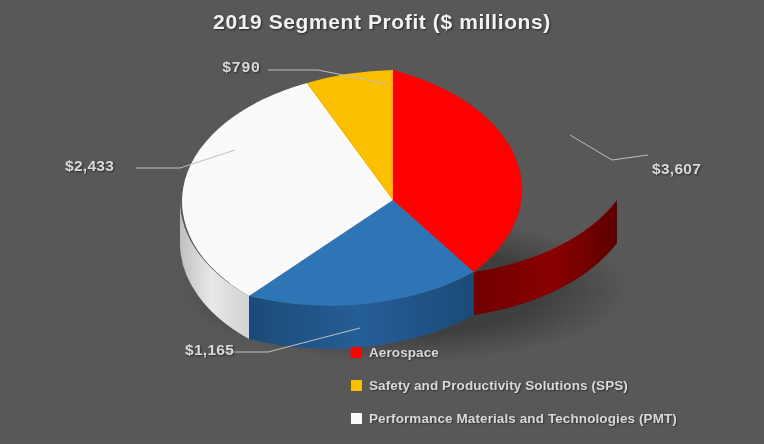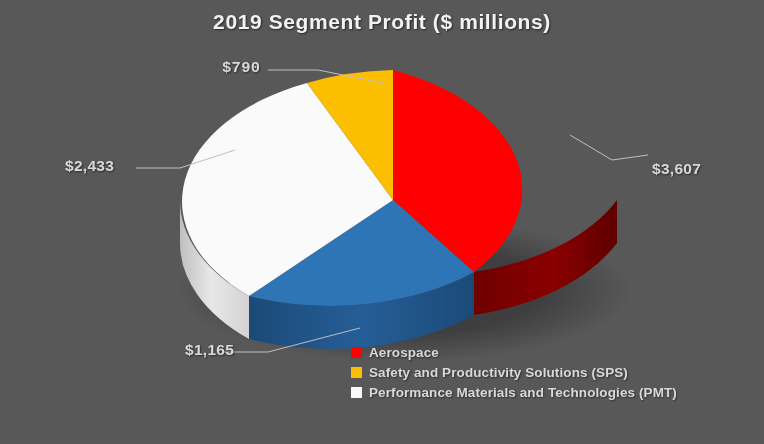--- a/index.html
+++ b/index.html
@@ -48,21 +48,21 @@
     letter-spacing: 0.3px;
     text-shadow: 1px 1px 2px rgba(0,0,0,0.5);
     white-space: nowrap;
   }
   .legend {
     position: absolute;
     left: 351px;
     top: 344px;
     display: flex;
     flex-direction: column;
-    gap: 3px;
+    gap: 16px;
   }
   .legend-item {
     display: flex;
     align-items: center;
     height: 17px;
   }
   .legend-swatch {
     width: 11px;
     height: 11px;
     margin-right: 7px;

